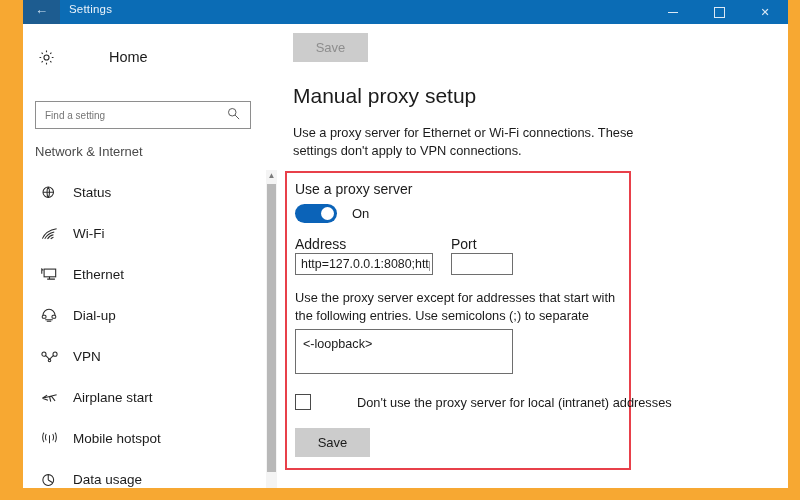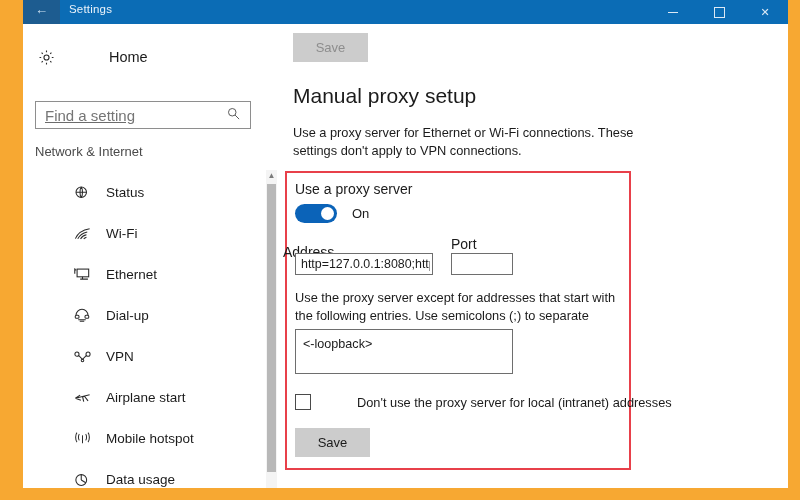--- a/index.html
+++ b/index.html
@@ -63,37 +63,36 @@
   }
   .home-label{font-size:14.5px;color:#1b1b1b;}
   .searchbox{
     position:absolute;left:12px;top:77px;width:214px;height:26px;
     border:1px solid #8e8e8e;background:#ffffff;
     display:flex;align-items:center;
   }
   .search-input{
     border:0;outline:none;background:transparent;
     font-family:"Liberation Sans", sans-serif;
-    font-size:15px;color:#6b6b6b;margin-left:9px;width:170px;
+    font-size:10px;color:#6b6b6b;margin-left:9px;width:170px;
     padding:0;
-    text-decoration:underline;
   }
   .search-icon{
     position:absolute;right:8px;top:4px;width:16px;height:16px;
     color:#5b5b5b;
   }
   .section-title{
     position:absolute;left:12px;top:120px;
     font-size:13px;color:#4a4a4a;
   }
   .navlist{
     position:absolute;left:0;top:148px;width:237px;height:330px;
   }
   .navitem{
-    position:relative;height:41px;display:flex;align-items:center;padding-left:33px;
+    position:relative;height:41px;display:flex;align-items:center;
   }
   .nav-icon{
     width:26px;height:26px;margin-left:13px;margin-right:11px;
     display:flex;align-items:center;justify-content:center;
     color:#2b2b2b;
   }
   .nav-label{font-size:13.5px;color:#1b1b1b;}
 
   
   .sb-track{
@@ -147,21 +146,21 @@
   .toggle{
     width:42px;height:19px;border-radius:10px;background:#0b63b8;
     position:relative;
   }
   .toggle .knob{
     position:absolute;right:3px;top:3px;width:13px;height:13px;
     border-radius:50%;background:#ffffff;
   }
   .toggle-state{margin-left:15px;font-size:13px;color:#1b1b1b;}
 
-  .lbl-address{left:4px;top:212px;margin-top:8px;}
+  .lbl-address{left:16px;top:212px;}
   .lbl-port{left:172px;top:212px;}
   .addr-input{
     position:absolute;left:16px;top:229px;width:138px;height:22px;
     border:1px solid #6e6e6e;background:#ffffff;box-sizing:border-box;
     font-family:"Liberation Sans", sans-serif;
     font-size:12.4px;color:#1b1b1b;padding:0 2px 0 5px;outline:none;
   }
   .port-input{
     position:absolute;left:172px;top:229px;width:62px;height:22px;
     border:1px solid #6e6e6e;background:#ffffff;box-sizing:border-box;

